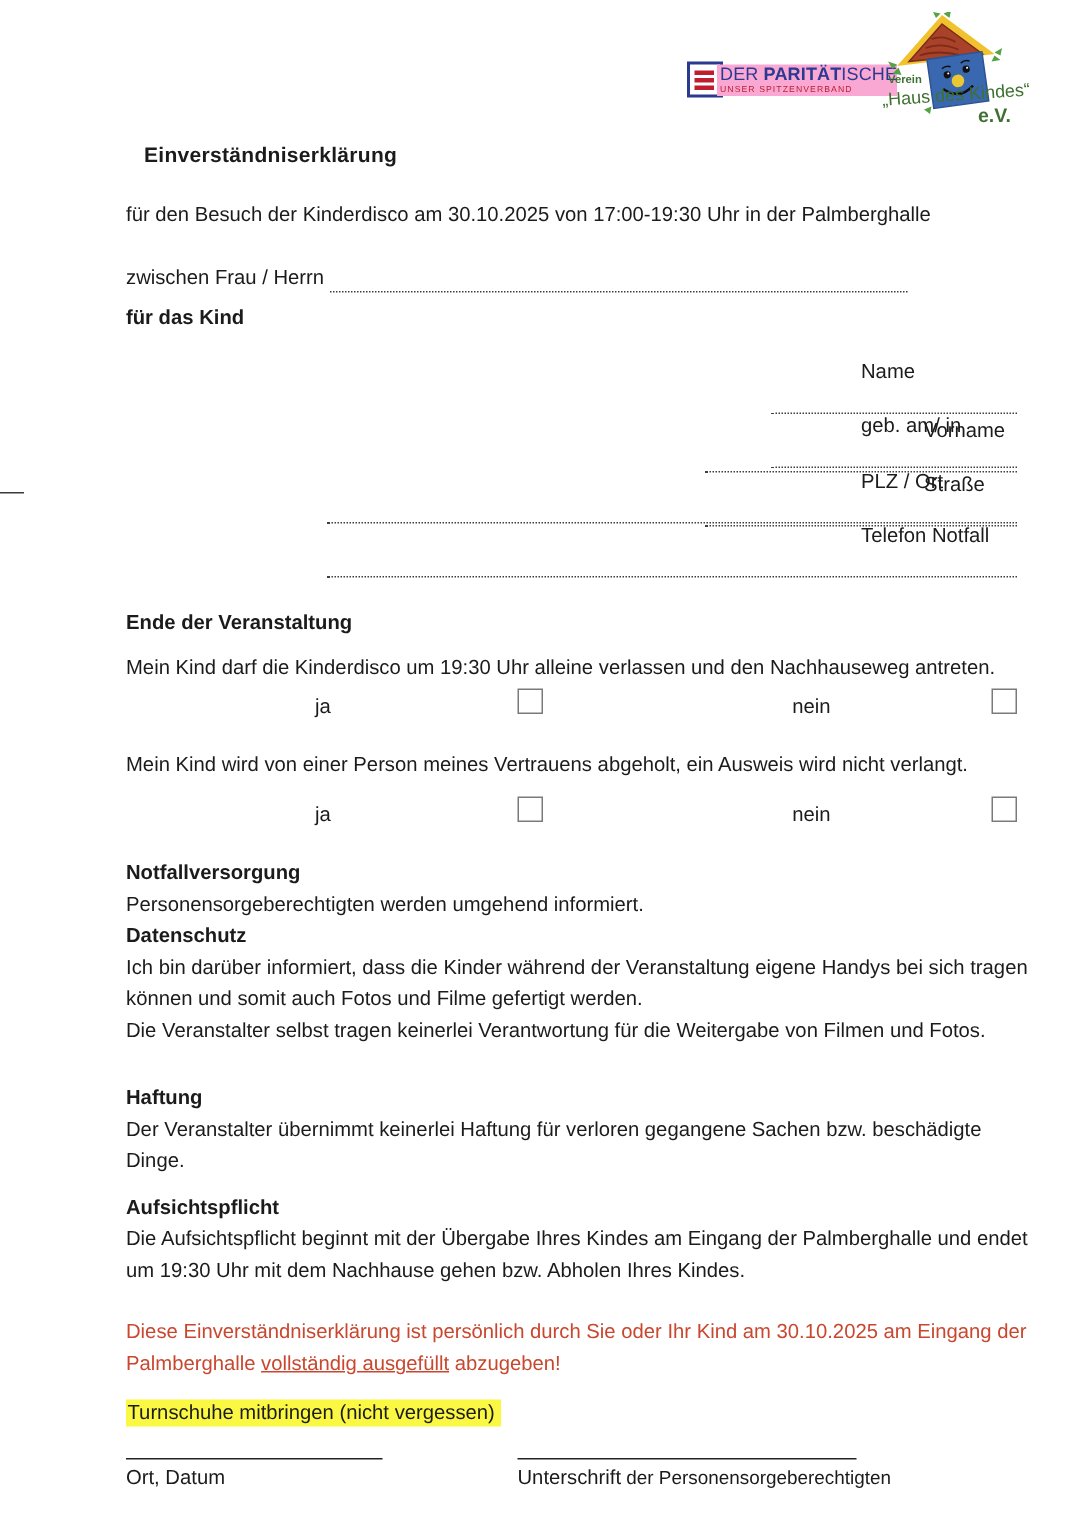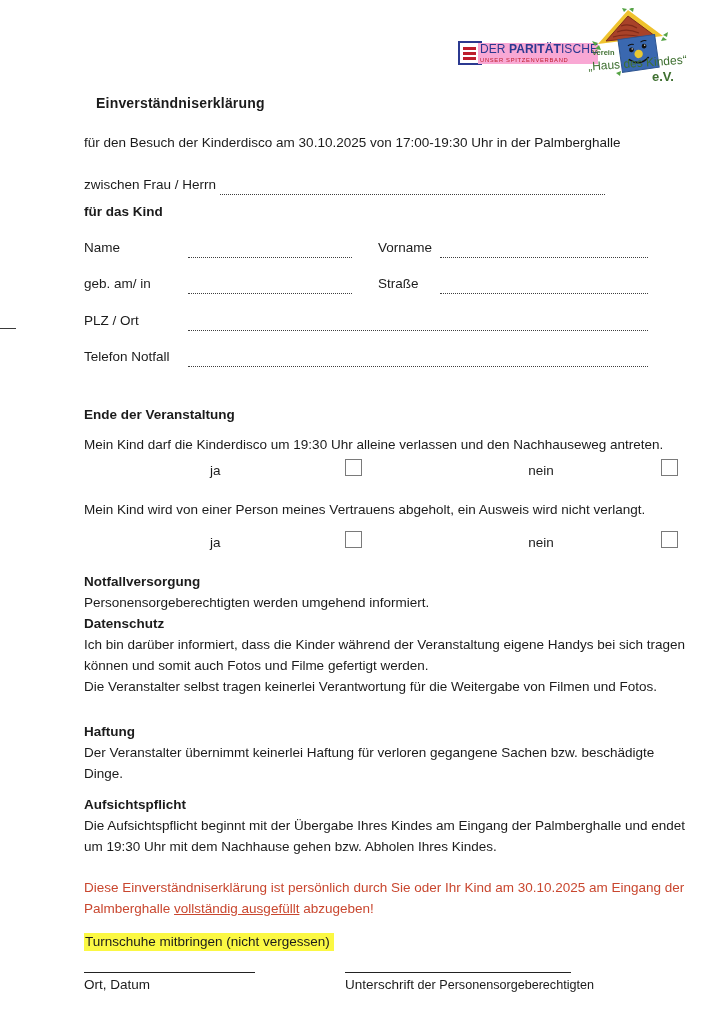--- a/index.html
+++ b/index.html
@@ -29,21 +29,21 @@
   
   .content{position:absolute;left:84px;top:80px;width:594px;font-size:13.5px;line-height:21px;}
   .title{font-size:14px;line-height:22px;margin:12px;font-weight:bold;letter-spacing:0.2px;}
   .intro{margin:18px 0 0 0;white-space:nowrap;}
 
   .dots{display:inline-block;height:17px;border-bottom:1.6px dotted #3f3f3f;}
   .between-row{display:flex;align-items:flex-end;margin-top:20px;height:22px;width:521px;}
   .flex1{flex:1;}
 
   .subhead{font-weight:bold;margin-top:6px;}
-  .form-row{display:flex;align-items:flex-end;margin-top:15px;height:21px;}
+  .form-row{display:flex;align-items:flex-end;margin-top:15px;height:21px;flex-direction:column;}
   .form-row.gap16{margin-top:16px;}
   .f-label{width:104px;flex:none;}
   .w164{width:164px;flex:none;}
   .f-label2{width:62px;margin-left:26px;flex:none;}
   .w208{width:208px;flex:none;}
   .wfull{width:460px;flex:none;}
 
   .h-ende{margin-top:37px;font-weight:bold;}
   .qline{margin:9px 0 0 0;white-space:nowrap;}
   .qline2{margin-top:17px;}

